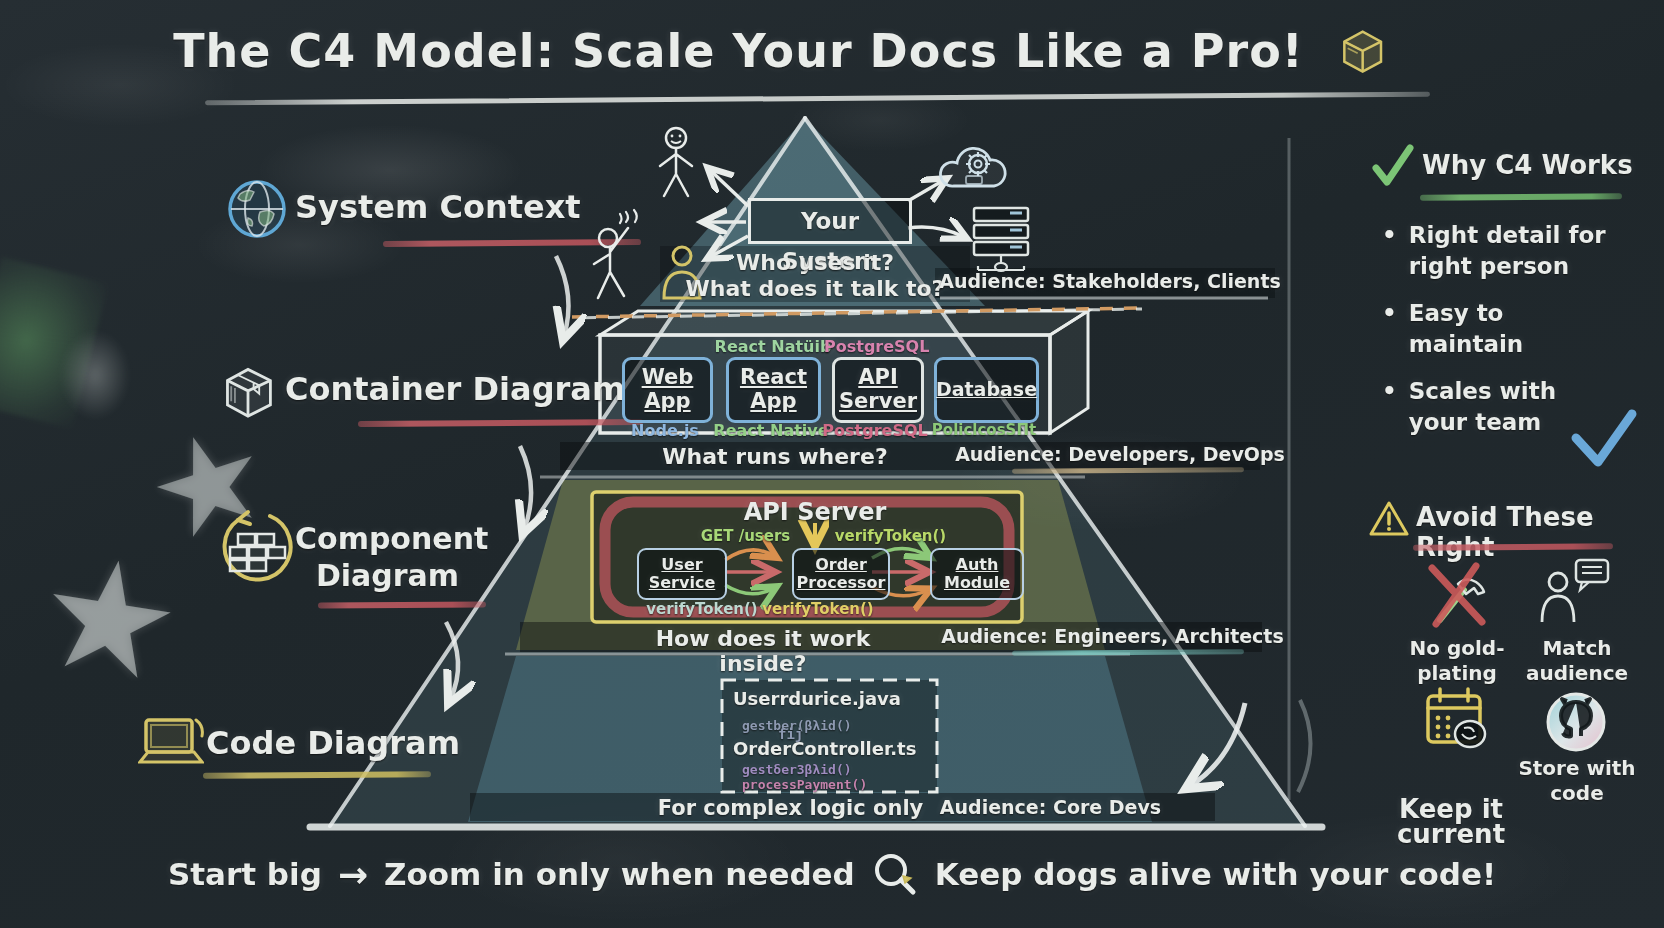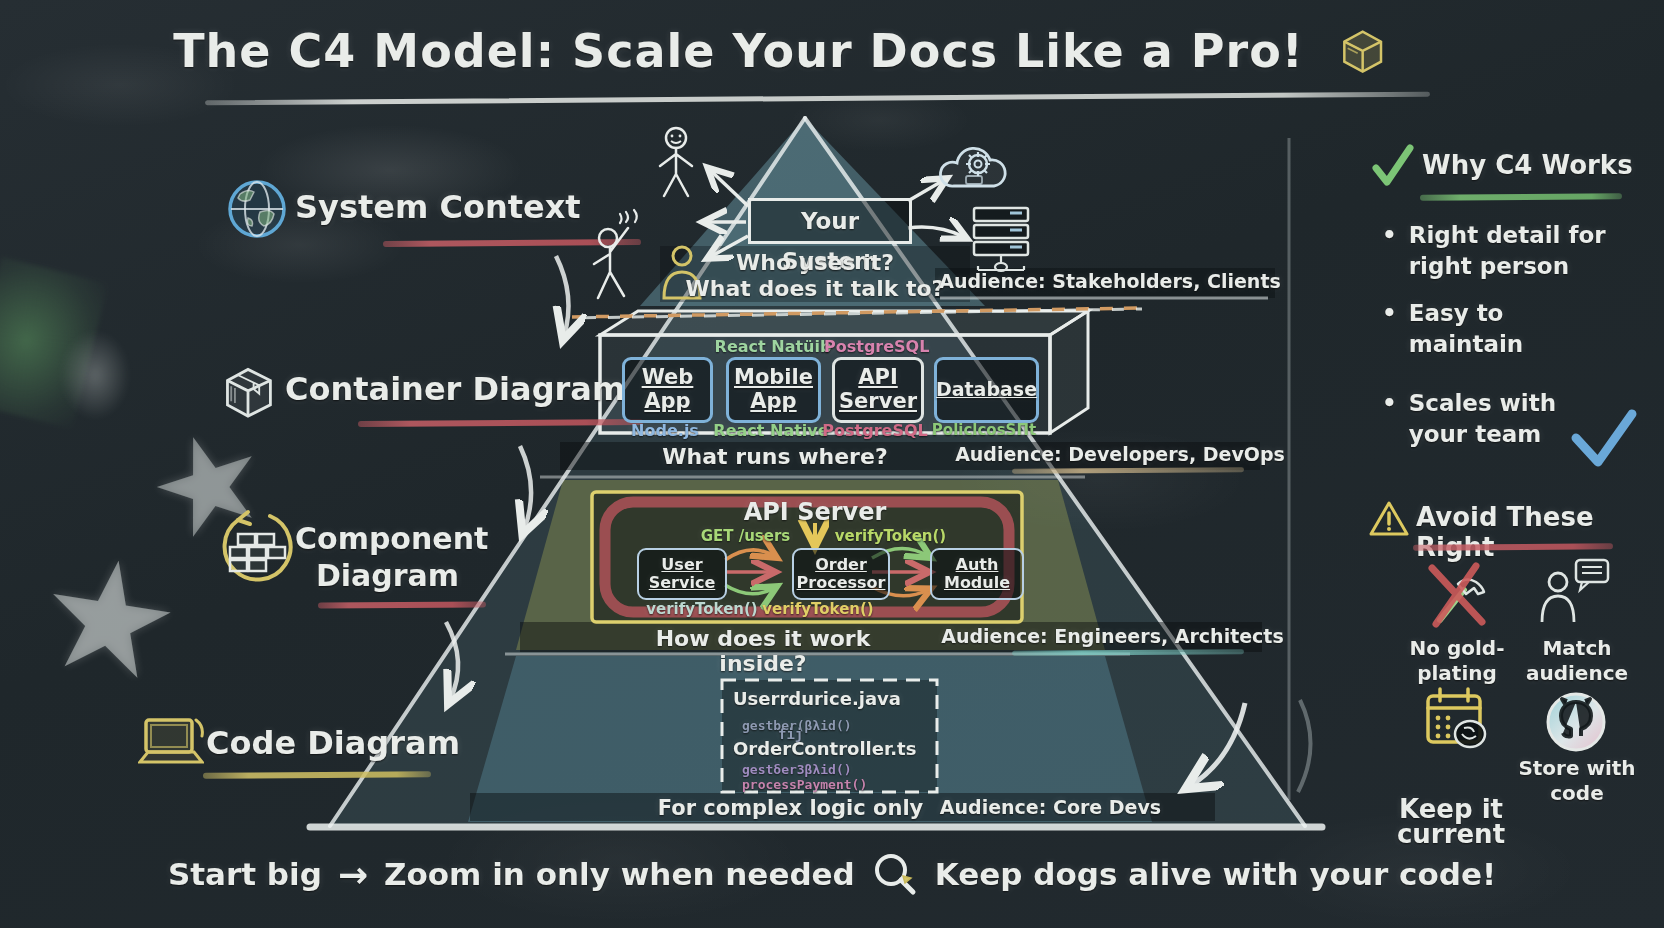--- a/index.html
+++ b/index.html
@@ -216,21 +216,21 @@
   <div class="abs chalk ctr" style="left:665px;top:276px;width:300px;font-size:22px;">What does it talk to?</div>
   <div class="abs chalk ctr" style="left:930px;top:270px;width:360px;font-size:19px;">Audience: Stakeholders, Clients</div>
 
   <div class="abs chalk ctr" style="left:713px;top:337px;width:120px;font-size:16px;color:#9ed4a0;">React Natüib</div>
   <div class="abs chalk ctr" style="left:824px;top:337px;width:105px;font-size:16px;color:#d883ae;">PostgreSQL</div>
 
   <div class="abs box chalk ctr" style="left:622px;top:357px;width:85px;height:60px;font-size:21px;">
       <span>Web App</span>
     </div>
   <div class="abs box chalk ctr" style="left:726px;top:357px;width:89px;height:60px;font-size:21px;">
-      <span>Mobile App</span>
+      <span>React App</span>
     </div>
   <div class="abs box chalk ctr" style="left:832px;top:357px;width:86px;height:60px;font-size:21px;border-color:#dfe5e3;">
       <span>API Server</span>
     </div>
   <div class="abs box chalk ctr" style="left:934px;top:357px;width:99px;height:60px;font-size:19px;">
       <span>Database</span>
     </div>
 
   <div class="abs chalk ctr" style="left:620px;top:421px;width:90px;font-size:16px;color:#8fb8e0;">Node.js</div>
   <div class="abs chalk ctr" style="left:713px;top:421px;width:116px;font-size:16px;color:#94d088;">React Native</div>
@@ -273,21 +273,21 @@
   <div class="abs chalk ctr" style="left:928px;top:796px;width:245px;font-size:19px;">Audience: Core Devs</div>
 
   <svg class="abs" style="left:1370px;top:142px;" width="44" height="46" viewBox="0 0 44 46">
     <path d="M6,26 L17,40 L40,6" stroke="#7cc576" stroke-width="7" fill="none" stroke-linecap="round" stroke-linejoin="round"></path>
   </svg>
   <div class="abs chalk" style="left:1422px;top:150px;font-size:26px;">Why C4 Works</div>
   <div class="abs ul ul-green" style="left:1420px;top:194px;width:202px;"></div>
 
   <div class="abs" style="left:1382px;top:220px;width:262px;">
     <div class="chalk" style="font-size:23px;line-height:31px;margin-bottom:16px;"><span style="margin-right:12px;">•</span><span style="display:inline-block;width:210px;vertical-align:top;">Right detail for right person</span></div>
-    <div class="chalk" style="font-size:23px;line-height:31px;margin-bottom:28px;"><span style="margin-right:12px;">•</span><span style="display:inline-block;width:210px;vertical-align:top;">Easy to maintain</span></div>
+    <div class="chalk" style="font-size:23px;line-height:31px;margin-bottom:16px;"><span style="margin-right:12px;">•</span><span style="display:inline-block;width:210px;vertical-align:top;">Easy to maintain</span></div>
     <div class="chalk" style="font-size:23px;line-height:31px;"><span style="margin-right:12px;">•</span><span style="display:inline-block;width:210px;vertical-align:top;">Scales with your team</span></div>
   </div>
 
   <svg class="abs" style="left:1368px;top:500px;" width="42" height="38" viewBox="0 0 42 38">
     <path d="M21,3 L39,34 L3,34 Z" fill="none" stroke="#ddc95f" stroke-width="3" stroke-linejoin="round"></path>
     <path d="M21,13 v11" stroke="#ddc95f" stroke-width="3.5" stroke-linecap="round"></path>
     <circle cx="21" cy="29" r="2" fill="#ddc95f"></circle>
   </svg>
   <div class="abs chalk" style="left:1416px;top:502px;font-size:26px;">Avoid These Right</div>
   <div class="abs ul ul-red" style="left:1413px;top:544px;width:200px;"></div>

